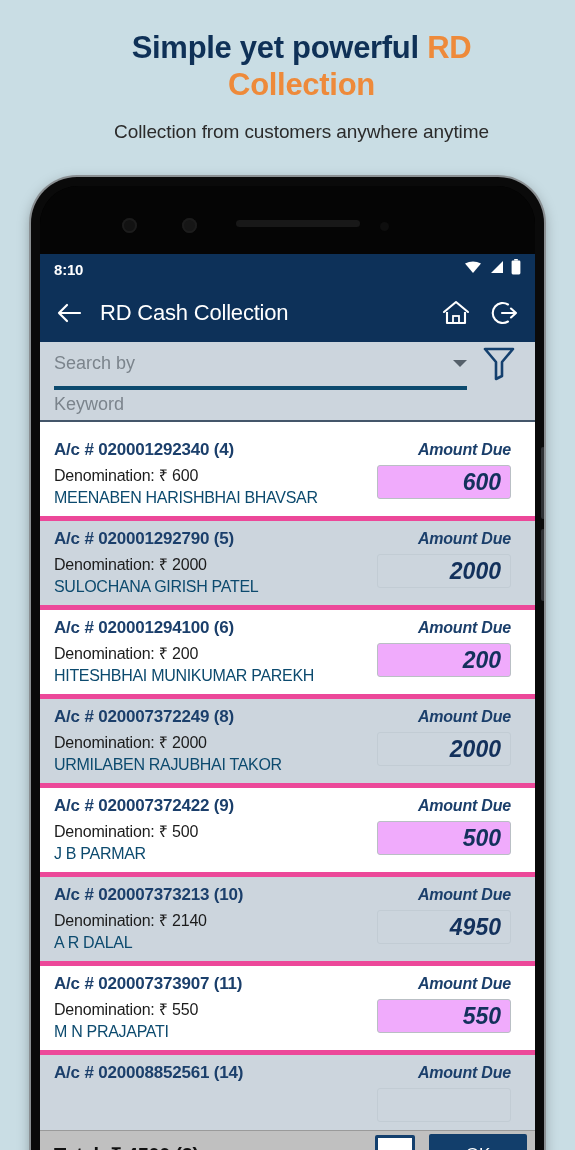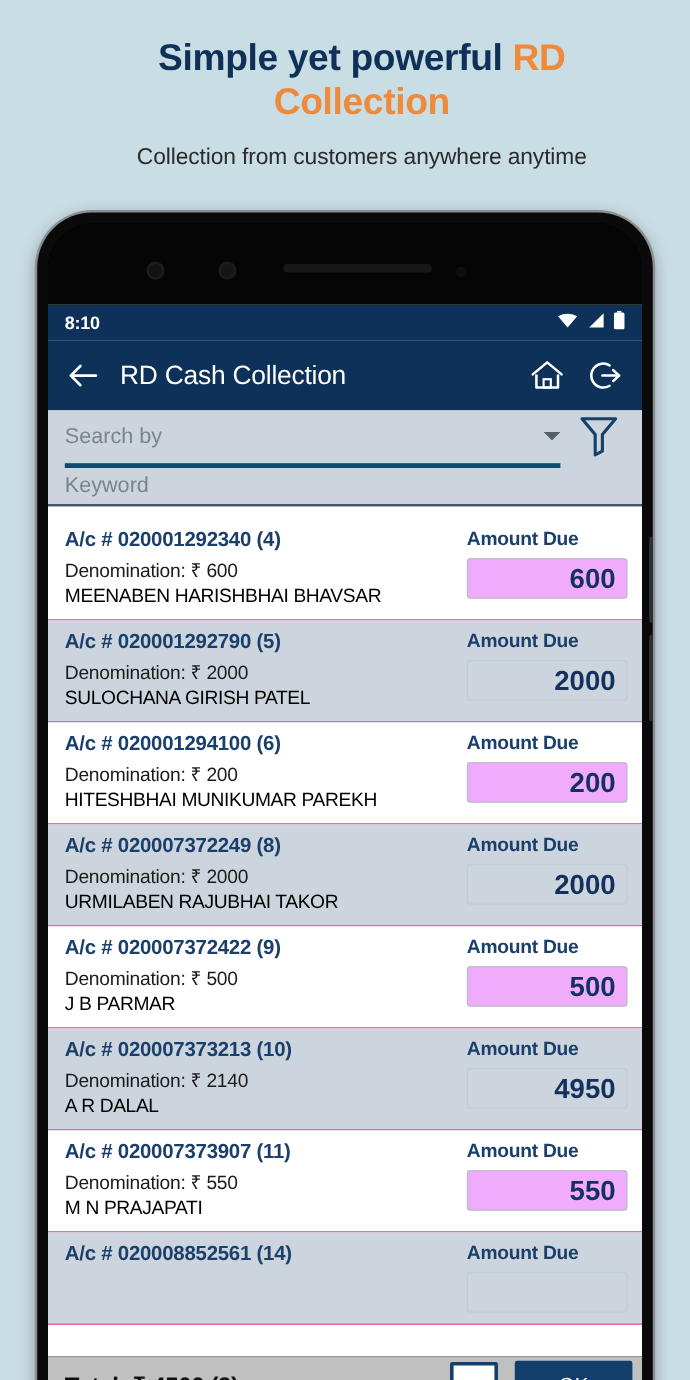--- a/index.html
+++ b/index.html
@@ -220,22 +220,22 @@
     top: 178px;
     left: 0;
     right: 0;
     bottom: 48px;
     overflow: hidden;
     background: #fff;
   }
   .row {
     display: flex;
     align-items: flex-start;
-    padding: 8px 12px 9px 14px;
-    border-bottom: 1px solid #ec4899;
+    padding: 8px 24px 9px 14px;
+    border-bottom: 5px solid #ec4899;
     min-height: 74px;
     box-sizing: border-box;
   }
   .row.odd { background: #ffffff; }
   .row.even { background: #ccd5dd; }
   .row-left { flex: 1; min-width: 0; }
   .acct {
     font-size: 17px;
     font-weight: bold;
     color: #1b3f6b;
@@ -243,30 +243,31 @@
     white-space: nowrap;
   }
   .denom {
     font-size: 16px;
     color: #1b1b1b;
     margin-top: 4px;
     letter-spacing: -0.2px;
   }
   .cust {
     font-size: 16px;
-    color: #000000;
+    color: #0c4a6e;
     margin-top: 3px;
     letter-spacing: -0.3px;
     white-space: nowrap;
   }
   .row-right {
     width: 134px;
     flex: none;
-    text-align: left;
+    text-align: right;
     padding-top: 1px;
+    font-style: italic;
   }
   .amt-label {
     font-size: 16px;
     font-weight: bold;
     color: #1b3f6b;
     letter-spacing: -0.2px;
   }
   .amt-box {
     margin-top: 6px;
     height: 34px;

